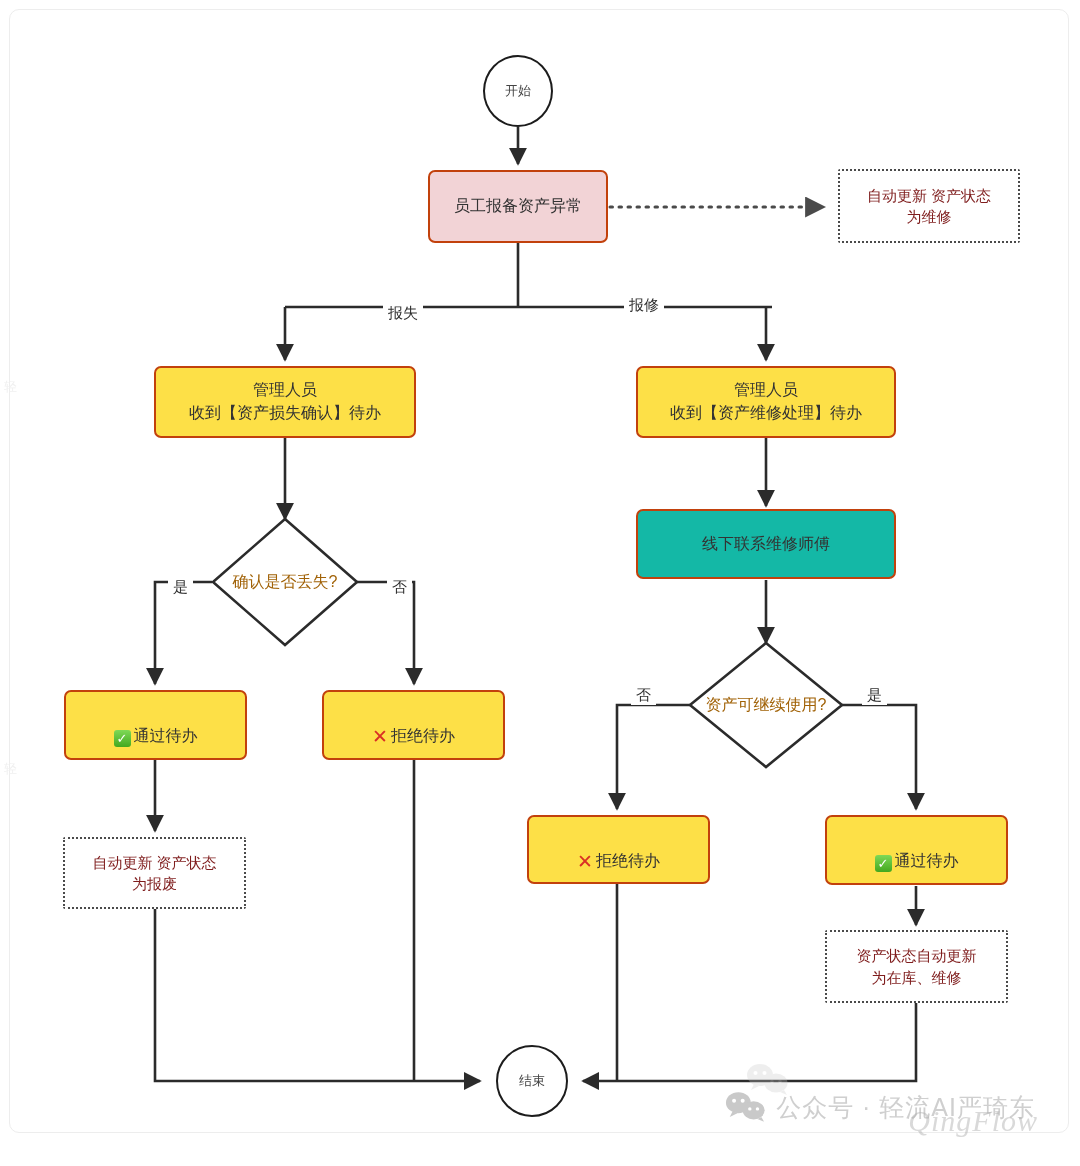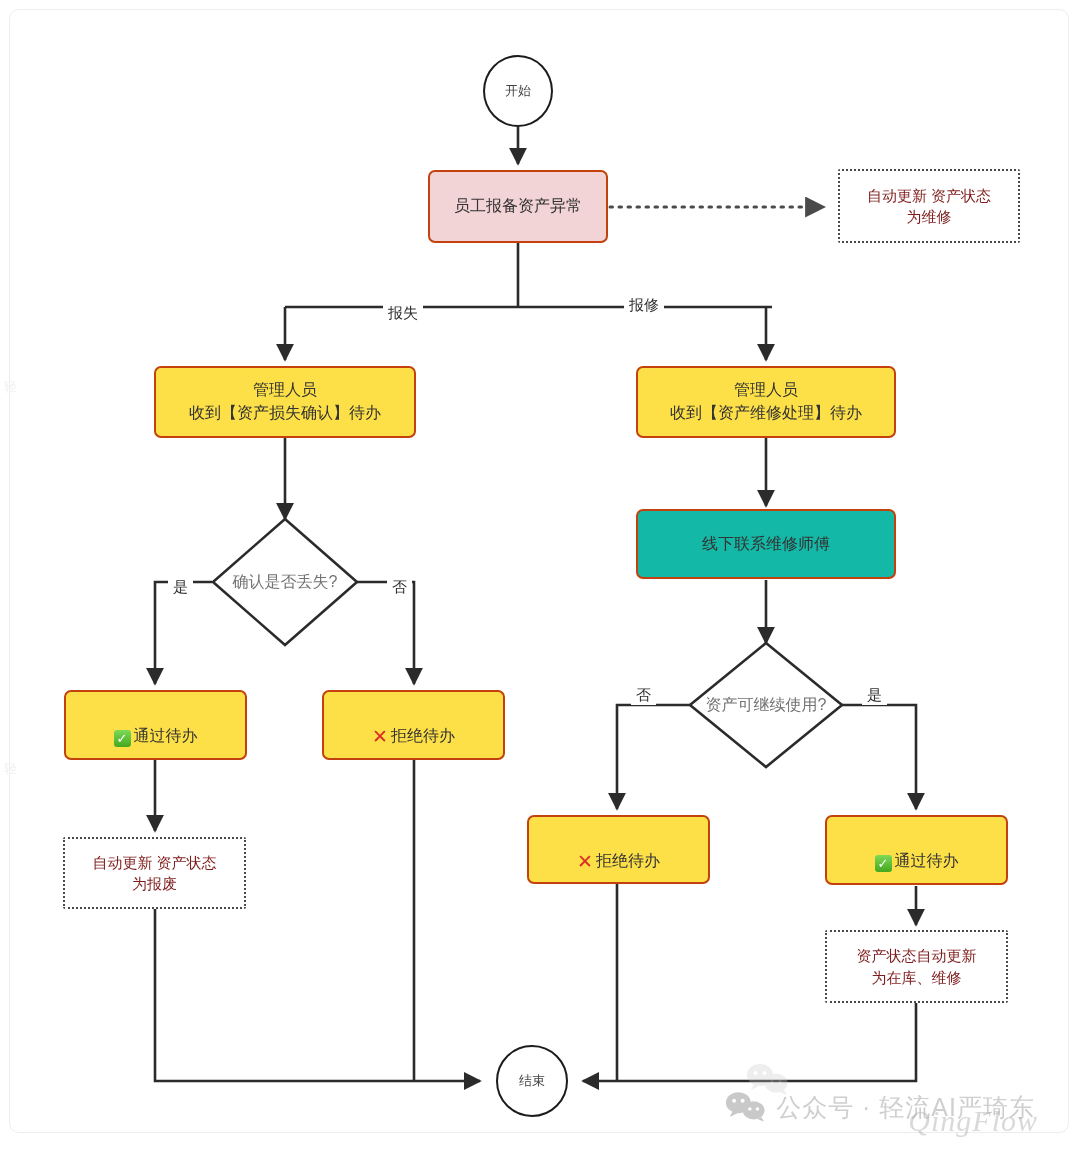--- a/index.html
+++ b/index.html
@@ -65,21 +65,21 @@
   .node-term {
     border: 2.5px solid #1c1c1c;
     border-radius: 50%;
     background: #ffffff;
     font-size: 13px;
     color: #444;
   }
   .diamond-label {
     position: absolute;
     font-size: 16px;
-    color: #737373;
+    color: #a16207;
     text-align: center;
     white-space: nowrap;
   }
   .edge-label {
     position: absolute;
     font-size: 15px;
     color: #2f2f2f;
     background: #ffffff;
     padding: 0 5px;
     white-space: nowrap;

